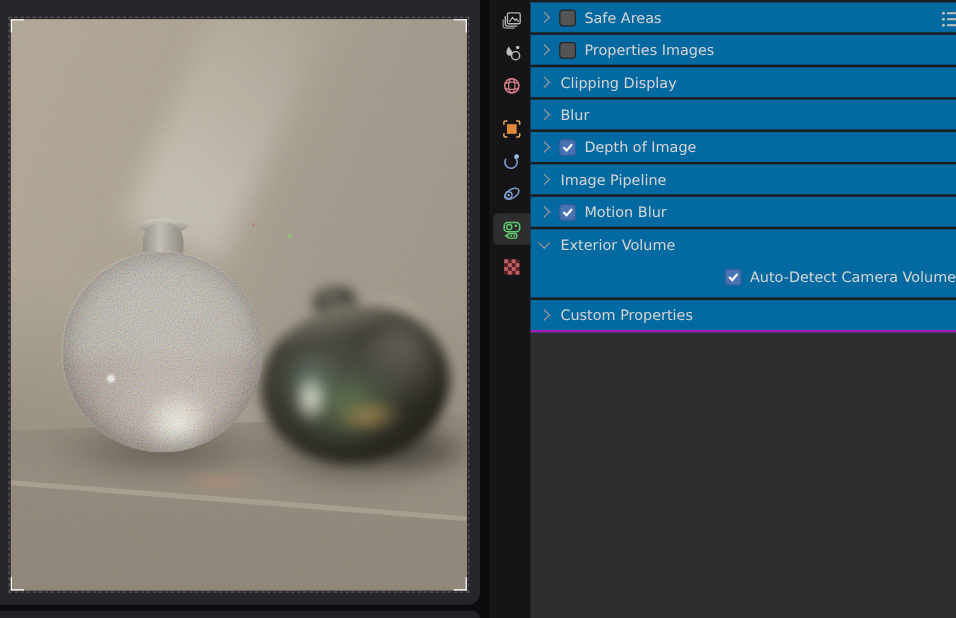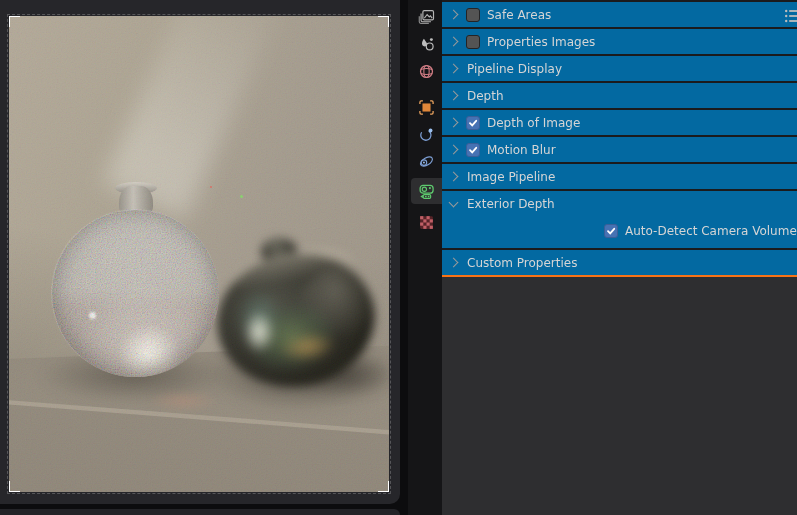--- a/index.html
+++ b/index.html
@@ -72,21 +72,21 @@
   .beditor{position:absolute;left:0;top:509px;width:400px;height:6px;background:#232327;border-radius:0 8px 0 0;}
 
   
   .props{position:absolute;left:408px;top:0;width:389px;height:515px;background:#151517;}
   .tabstrip{position:absolute;left:0;top:0;width:34px;height:515px;}
   .tab{position:absolute;left:3px;width:31px;height:26px;display:flex;align-items:center;justify-content:center;cursor:pointer;}
   .tab.active{background:#2e2e30;border-radius:4px 0 0 4px;}
   .panels{position:absolute;left:34px;top:0;right:0;bottom:0;background:#2e2e30;overflow:hidden;}
   .prow{position:relative;border-top:2px solid #1b1b1d;background:#0369a1;}
   .phead{height:25px;display:flex;align-items:center;padding-left:8px;cursor:pointer;border-radius:3px;}
-  .prow.last{border-bottom:2px solid #f97316;}
+  .prow.last{border-bottom:2px solid #a21caf;}
   .plabel{font-size:12px;color:#d5d5d5;white-space:nowrap;}
   .chev{width:7px;height:7px;border-right:1.6px solid #9a9a9a;border-bottom:1.6px solid #9a9a9a;flex:0 0 auto;}
   .chev.right{transform:rotate(-45deg);margin-right:10px;}
   .chev.down{transform:rotate(45deg);margin-right:10px;margin-top:-3px;}
   .chev.withcb{margin-right:9px;}
   .cb{width:14px;height:14px;border-radius:3px;background:#545454;border:1px solid #242426;
       margin-right:7px;flex:0 0 auto;display:flex;align-items:center;justify-content:center;cursor:pointer;}
   .cb.checked{background:#4772b3;border-color:#3a5f98;}
   .pbody{height:32px;position:relative;}
   .subrow{position:absolute;left:162px;top:8px;display:flex;align-items:center;}
@@ -241,67 +241,67 @@
         <div class="phead">
           <span class="chev right withcb"></span>
           <span class="cb"></span>
           <span class="plabel">Properties Images</span>
         </div>
       </div>
 
       <div class="prow">
         <div class="phead">
           <span class="chev right"></span>
-          <span class="plabel">Pipeline Display</span>
+          <span class="plabel">Clipping Display</span>
         </div>
       </div>
 
       <div class="prow">
         <div class="phead">
           <span class="chev right"></span>
-          <span class="plabel">Depth</span>
+          <span class="plabel">Blur</span>
         </div>
       </div>
 
 
       <div class="prow">
         <div class="phead">
           <span class="chev right withcb"></span>
           <span class="cb checked">
             <svg width="10" height="10" viewBox="0 0 10 10">
               <path d="M2 5.2 L4.2 7.4 L8.2 2.8" stroke="#fff" stroke-width="1.8" fill="none" stroke-linecap="round"></path>
               </svg>
           </span>
           <span class="plabel">Depth of Image</span>
         </div>
       </div>
 
       <div class="prow">
         <div class="phead">
+          <span class="chev right"></span>
+          <span class="plabel">Image Pipeline</span>
+        </div>
+      </div>
+
+      <div class="prow">
+        <div class="phead">
           <span class="chev right withcb"></span>
           <span class="cb checked">
             <svg width="10" height="10" viewBox="0 0 10 10">
               <path d="M2 5.2 L4.2 7.4 L8.2 2.8" stroke="#fff" stroke-width="1.8" fill="none" stroke-linecap="round"></path>
               </svg>
           </span>
           <span class="plabel">Motion Blur</span>
         </div>
       </div>
 
       <div class="prow">
         <div class="phead">
-          <span class="chev right"></span>
-          <span class="plabel">Image Pipeline</span>
-        </div>
-      </div>
-
-      <div class="prow">
-        <div class="phead">
           <span class="chev down"></span>
-          <span class="plabel">Exterior Depth</span>
+          <span class="plabel">Exterior Volume</span>
         </div>
         <div class="pbody">
           <div class="subrow">
             <span class="cb checked">
               <svg width="10" height="10" viewBox="0 0 10 10">
                 <path d="M2 5.2 L4.2 7.4 L8.2 2.8" stroke="#fff" stroke-width="1.8" fill="none" stroke-linecap="round"></path>
                 </svg>
             </span>
             <span class="plabel">Auto-Detect Camera Volume</span>
           </div>

